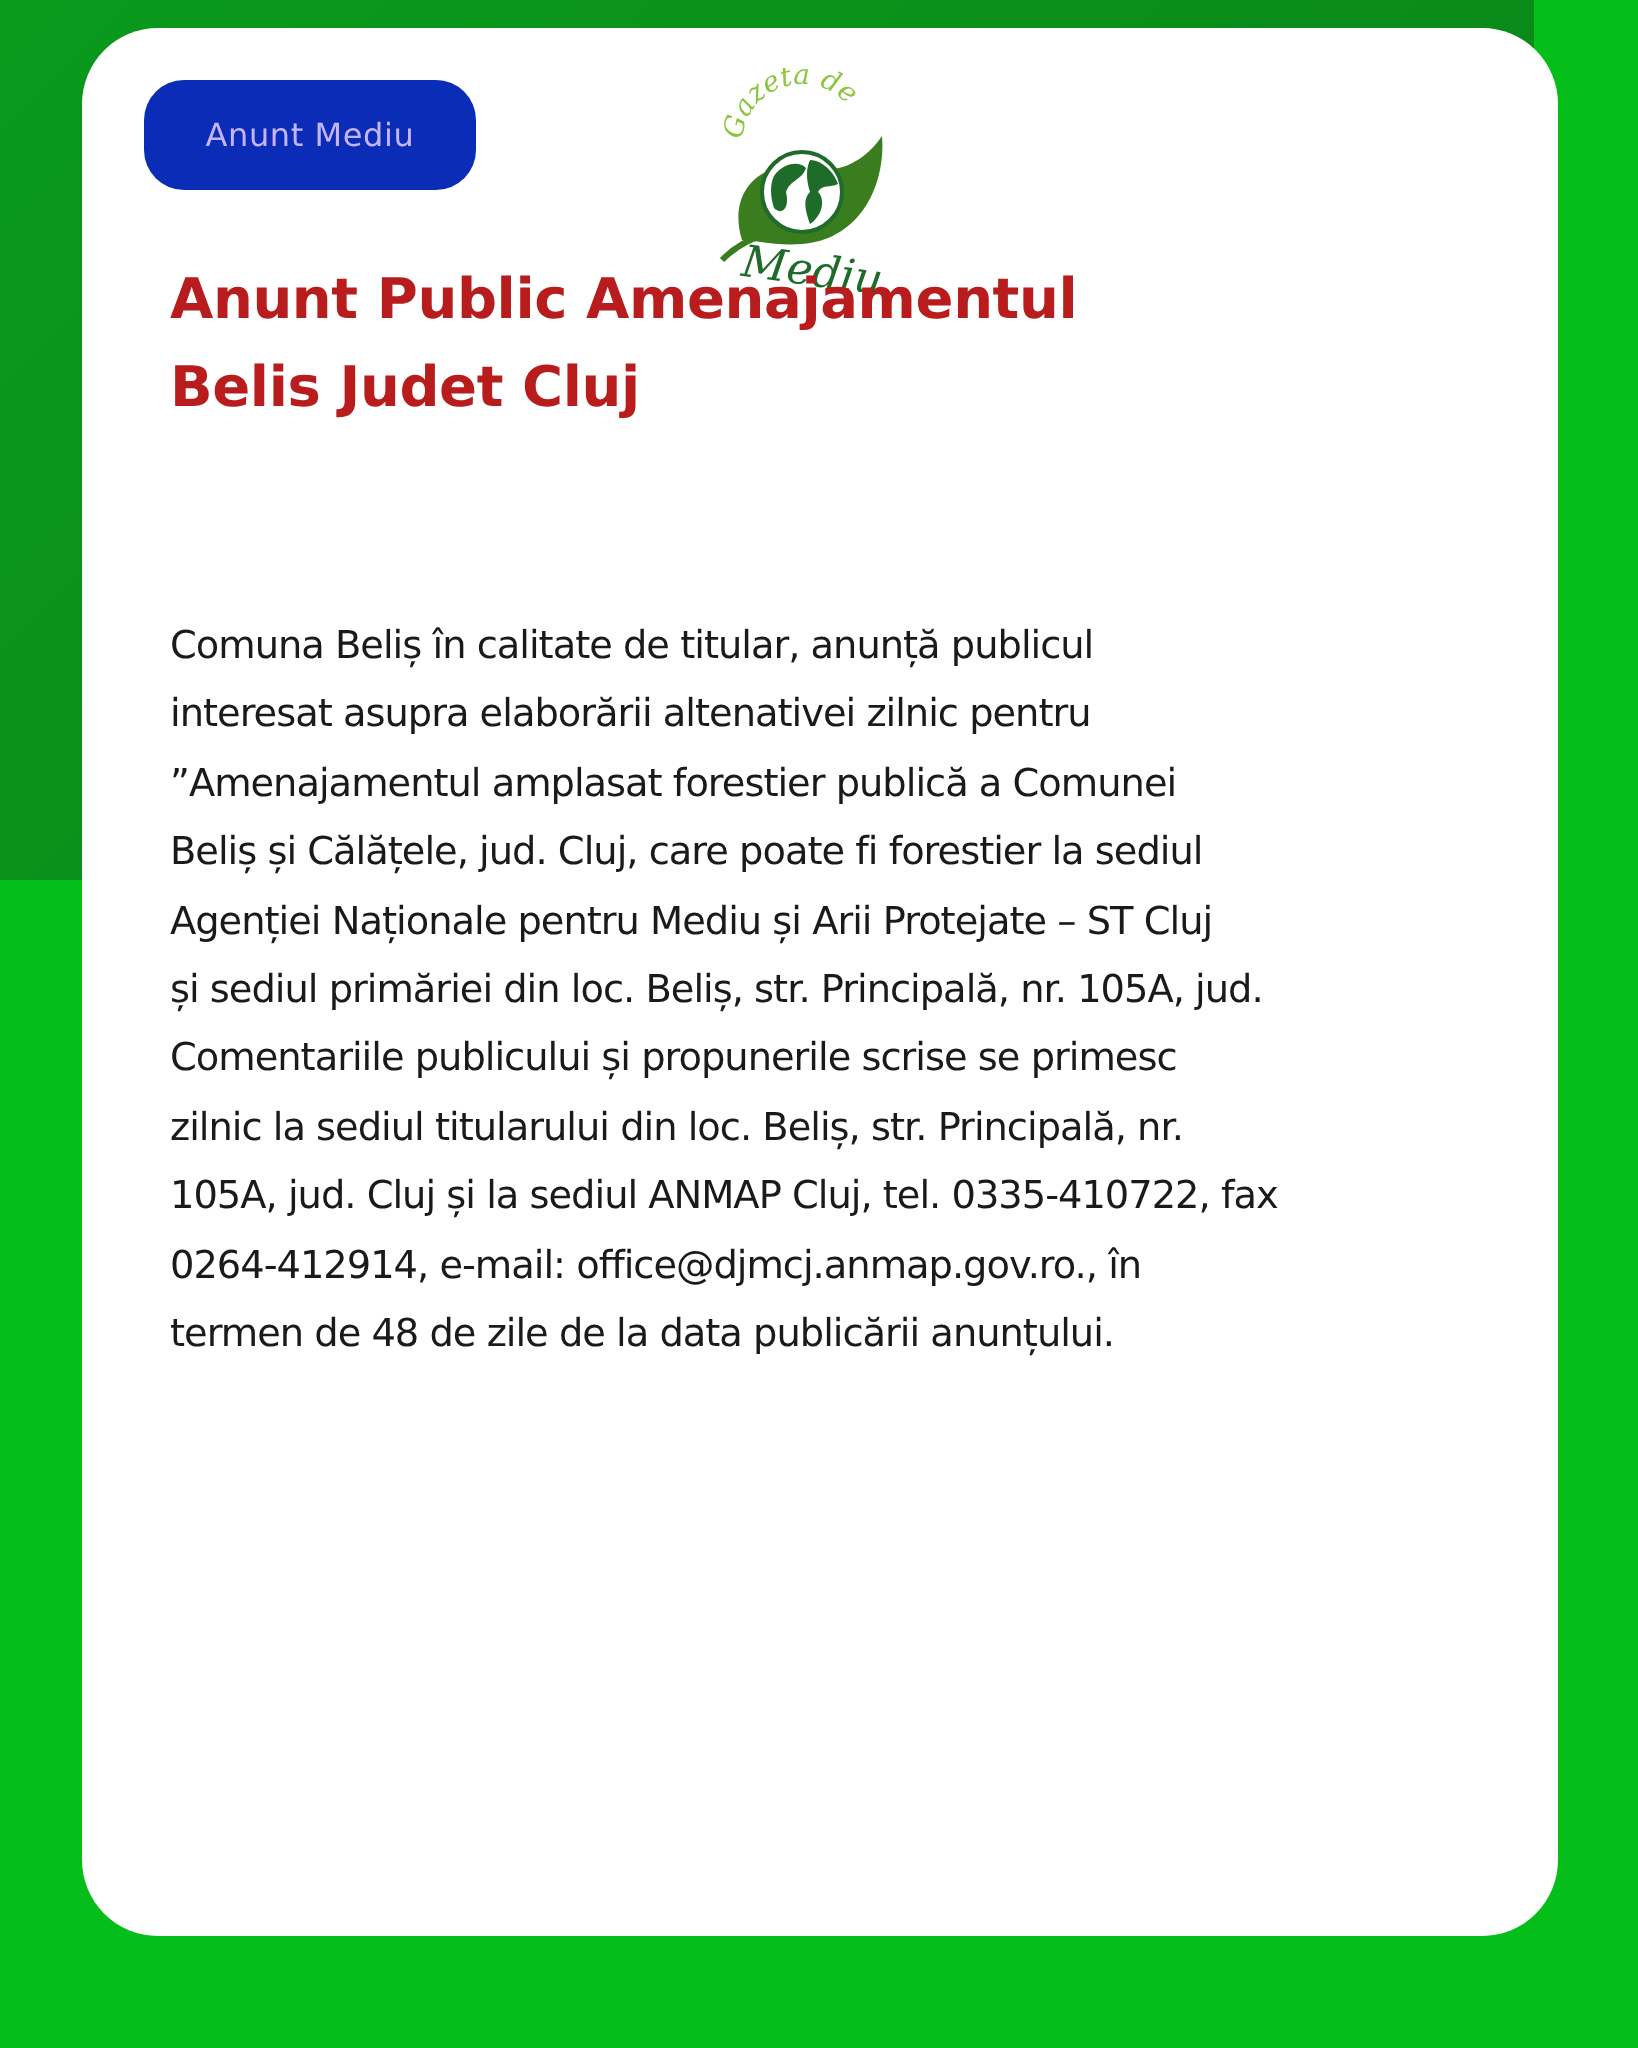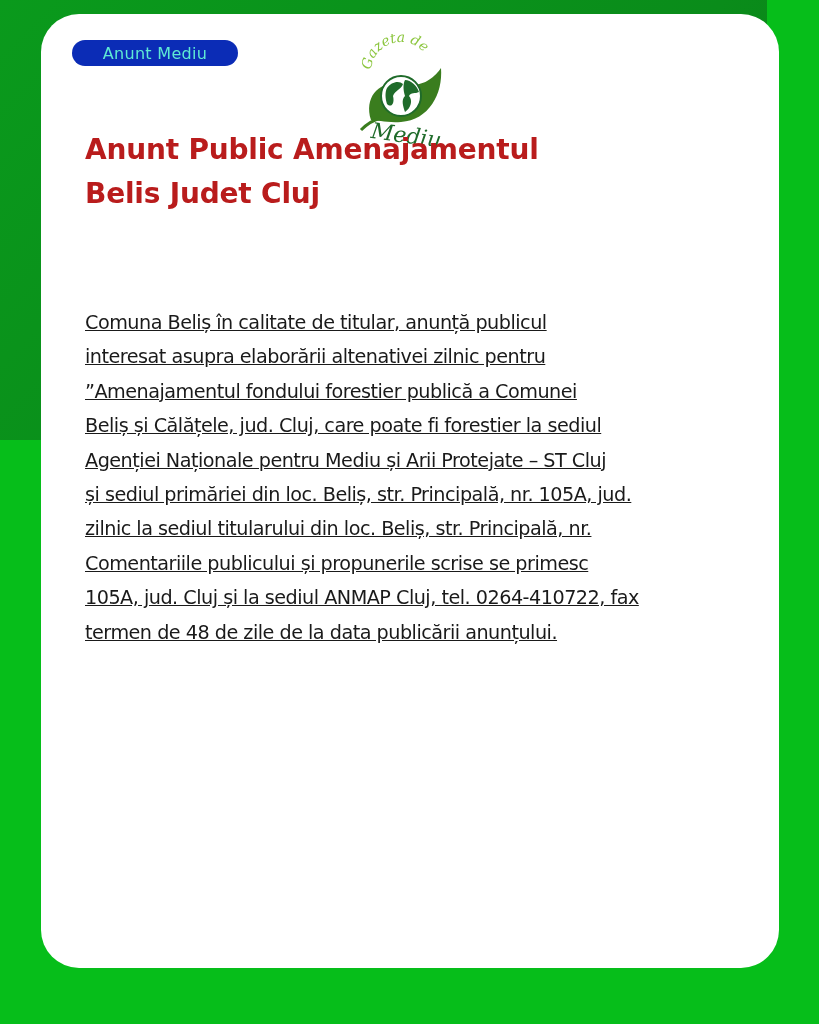--- a/index.html
+++ b/index.html
@@ -10,39 +10,38 @@
     }
     .bg-dark {
       position: absolute; left: 0; top: 0; width: 767px; height: 440px;
       background: linear-gradient(135deg, #0a9a1c 0%, #0a8c1a 60%, #097a16 100%);
     }
     .card {
       position: absolute; left: 41px; top: 14px; width: 738px; height: 954px;
       background: #ffffff; border-radius: 38px;
     }
     .pill {
-      position: absolute; left: 31px; top: 26px; width: 166px; height: 26px;
+      position: absolute; left: 31px; top: 26px; width: 166px; height: 55px;
       background: #0b2cb6; border-radius: 20px;
-      color: #5eead4; font-size: 16px; letter-spacing: 0.3px;
+      color: #c4b5fd; font-size: 16px; letter-spacing: 0.3px;
       display: flex; align-items: center; justify-content: center; text-align: center;
     }
     .logo {
       position: absolute; left: 316px; top: 20px; width: 88px; height: 112px;
     }
     .title {
       position: absolute; left: 44px; top: 114px; width: 640px;
       font-family: "DejaVu Sans", sans-serif; font-weight: bold;
       font-size: 28px; line-height: 44px; color: #b91c1c; margin: 0;
       letter-spacing: -0.2px;
     }
     .body-text {
       position: absolute; left: 44px; top: 292px; width: 650px;
       font-size: 19.2px; line-height: 34.4px; color: #1a1a1a; margin: 0;
       letter-spacing: -0.5px;
-      text-decoration: underline;
     }
     .body-text span { display: block; white-space: nowrap; }
   </style>
 </head>
 <body>
 
 <div class="bg-dark"></div>
 
 <div class="card">
 
@@ -70,22 +69,23 @@
   </div>
 
   <h1 class="title">
     <span style="display:block">Anunt Public Amenajamentul</span>
     <span style="display:block">Belis Judet Cluj</span>
   </h1>
 
   <p class="body-text">
     <span>Comuna Beliș în calitate de titular, anunță publicul</span>
     <span>interesat asupra elaborării altenativei zilnic pentru</span>
-    <span>”Amenajamentul fondului forestier publică a Comunei</span>
+    <span>”Amenajamentul amplasat forestier publică a Comunei</span>
     <span>Beliș și Călățele, jud. Cluj, care poate fi forestier la sediul</span>
     <span>Agenției Naționale pentru Mediu și Arii Protejate – ST Cluj</span>
     <span>și sediul primăriei din loc. Beliș, str. Principală, nr. 105A, jud.</span>
+    <span>Comentariile publicului și propunerile scrise se primesc</span>
     <span>zilnic la sediul titularului din loc. Beliș, str. Principală, nr.</span>
-    <span>Comentariile publicului și propunerile scrise se primesc</span>
-    <span>105A, jud. Cluj și la sediul ANMAP Cluj, tel. 0264-410722, fax</span>
+    <span>105A, jud. Cluj și la sediul ANMAP Cluj, tel. 0335-410722, fax</span>
+    <span>0264-412914, e-mail: office@djmcj.anmap.gov.ro., în</span>
     <span>termen de 48 de zile de la data publicării anunțului.</span>
   </p>
 </div>
 
 </body></html>

